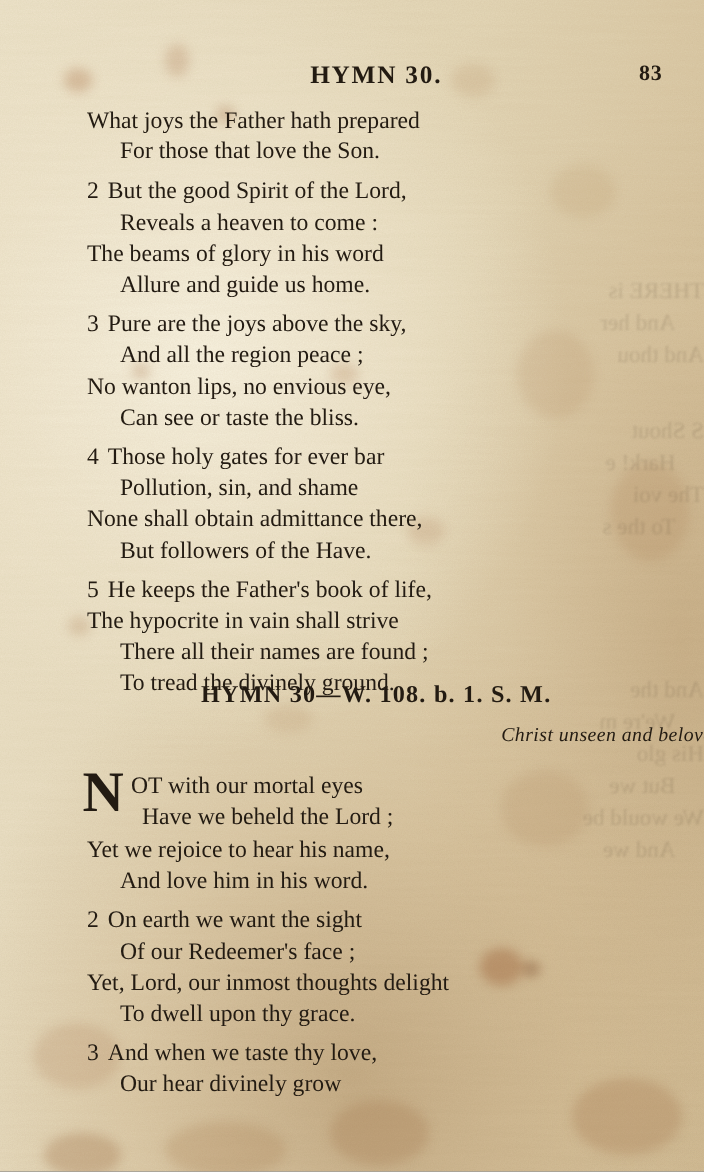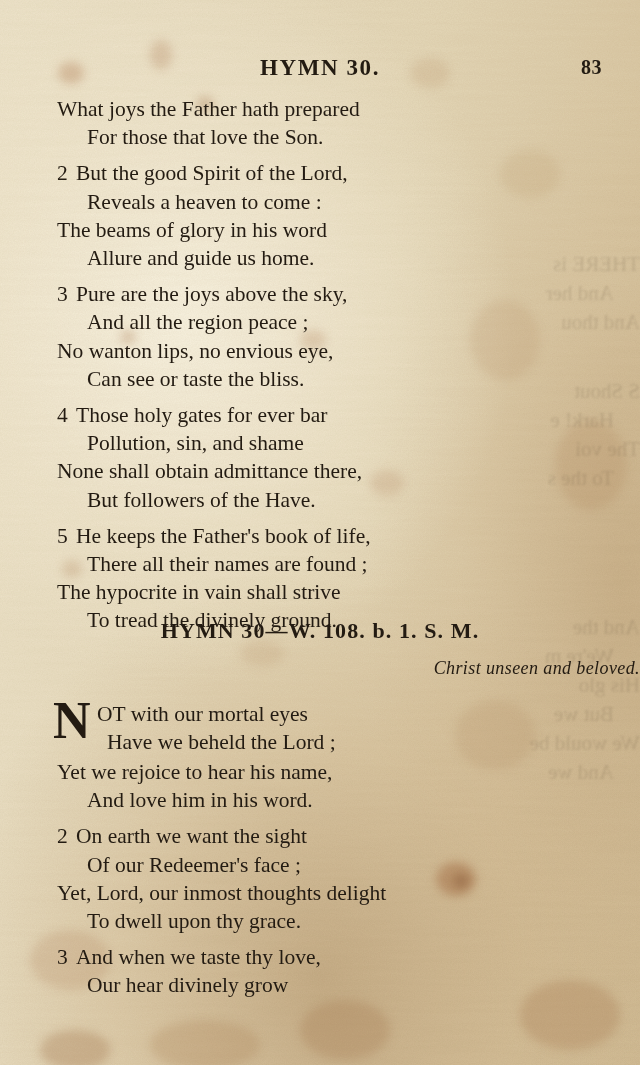--- a/index.html
+++ b/index.html
@@ -76,20 +76,21 @@
     pointer-events: none;
     overflow: hidden;
   }
   .showthrough div { white-space: nowrap; }
   .st-indent { padding-left: 26px; }
 
   
   .text-layer {
     position: absolute;
     inset: 0;
+    margin-left: 22px;
   }
 
   .running-head {
     position: absolute;
     top: 55px;
     left: 0;
     width: 640px;
     text-align: center;
     font-size: 23px;
     letter-spacing: 1.6px;
@@ -288,22 +289,22 @@
 
       <div class="stanza">
         <div class="ln"><span class="vnum">4</span><span>Those holy gates for ever bar</span></div>
         <div class="ln ind">Pollution, sin, and shame</div>
         <div class="ln">None shall obtain admittance there,</div>
         <div class="ln ind">But followers of the Have.</div>
       </div>
 
       <div class="stanza">
         <div class="ln"><span class="vnum">5</span><span>He keeps the Father's book of life,</span></div>
+        <div class="ln">The hypocrite in vain shall strive</div>
         <div class="ln ind">There all their names are found ;</div>
-        <div class="ln">The hypocrite in vain shall strive</div>
         <div class="ln ind">To tread the divinely ground.</div>
       </div>
 
     </div>
 
     <div class="hymn-head">HYMN 30—W. 108. b. 1. S. M.</div>
     <div class="hymn-sub">Christ unseen and beloved.</div>
 
     <div class="body-col2">
 

